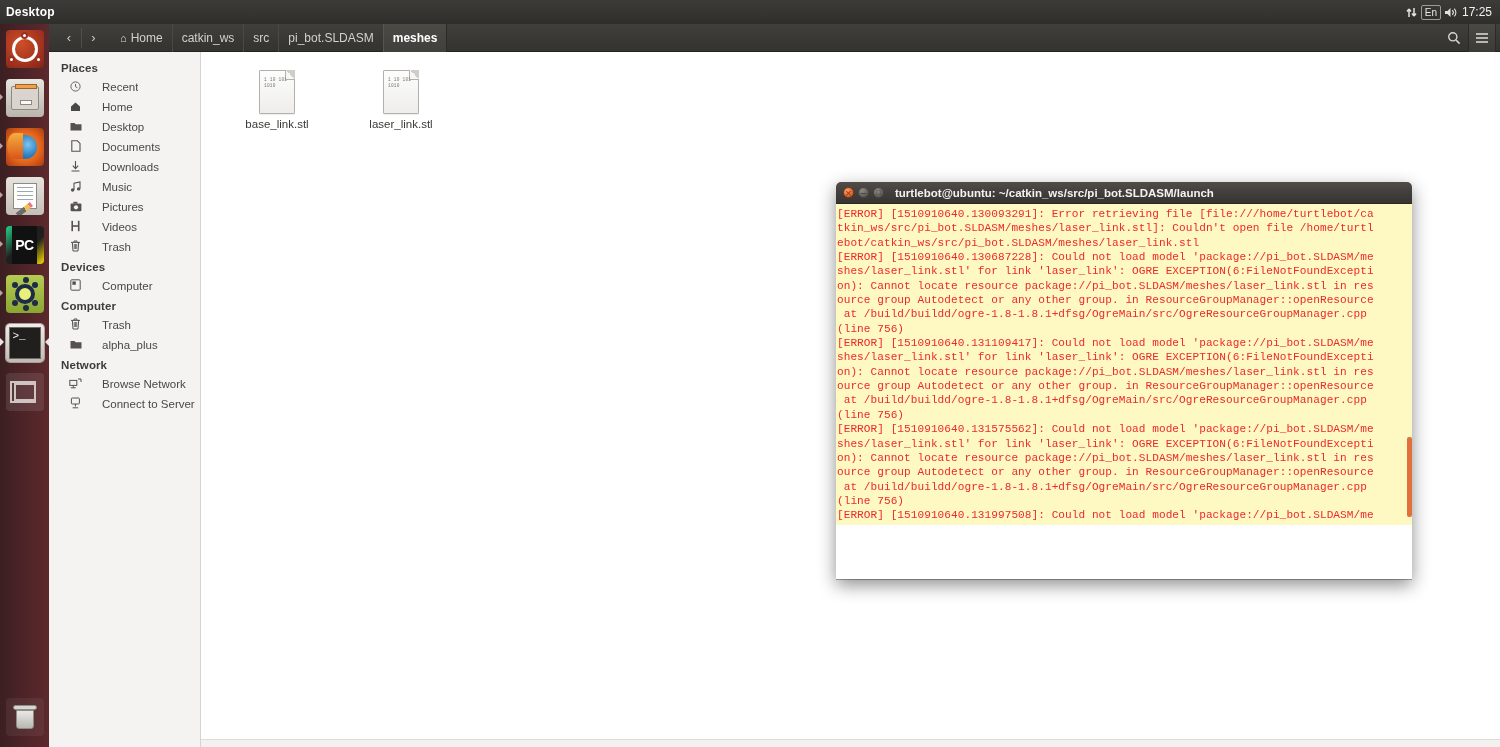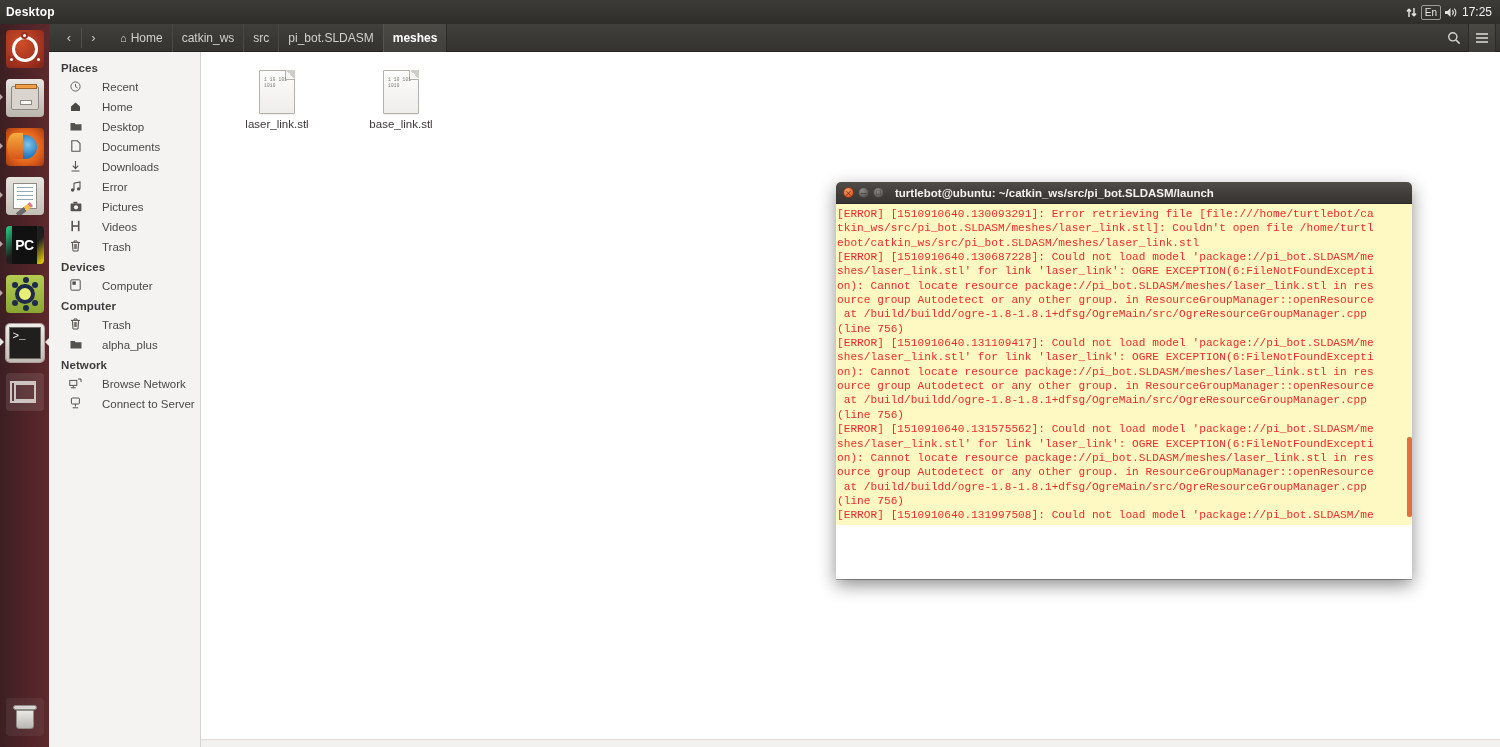--- a/index.html
+++ b/index.html
@@ -454,21 +454,21 @@
       </div>
 
       <div class="side-item">
         <span class="sicon">
           <svg width="12" height="11" viewBox="0 0 12 11">
               <path d="M4 9 V2.2 L10 1 V7.8" stroke="#55524e" stroke-width="1.1" fill="none"></path>
               <circle cx="2.6" cy="9" r="1.7" fill="#55524e"></circle>
               <circle cx="8.6" cy="7.9" r="1.7" fill="#55524e"></circle>
             </svg>
         </span>
-        <span class="side-label">Error</span>
+        <span class="side-label">Music</span>
       </div>
 
       <div class="side-item">
         <span class="sicon">
           <svg width="12" height="11" viewBox="0 0 12 11">
               <rect x="0.6" y="2.4" width="10.8" height="7.8" rx="1" fill="#55524e"></rect>
               <rect x="3.4" y="0.8" width="4" height="1.8" fill="#55524e"></rect>
               <circle cx="6" cy="6.3" r="2.1" fill="#f4f3f1"></circle>
             </svg>
         </span>
@@ -547,41 +547,41 @@
           <svg width="11" height="12" viewBox="0 0 11 12">
               <rect x="1.4" y="1" width="8" height="6" rx="1" stroke="#55524e" stroke-width="1" fill="none"></rect>
               <path d="M5.4 7 V9.6 M2.6 10.8 H8.2" stroke="#55524e" stroke-width="1"></path>
             </svg>
         </span>
         <span class="side-label">Connect to Server</span>
       </div>
     </div>
 
     <div id="fm-files">
+
+      <div class="file-item">
+        <div class="stl-icon">
+          <div class="fold"></div>
+          <div class="bits">1
+10
+101
+1010</div>
+        </div>
+        <div class="file-label">base_link.stl</div>
+      </div>
 
       <div class="file-item">
         <div class="stl-icon">
           <div class="fold"></div>
           <div class="bits">1
 10
 101
 1010</div>
         </div>
         <div class="file-label">laser_link.stl</div>
-      </div>
-
-      <div class="file-item">
-        <div class="stl-icon">
-          <div class="fold"></div>
-          <div class="bits">1
-10
-101
-1010</div>
-        </div>
-        <div class="file-label">base_link.stl</div>
       </div>
 
       <div id="fm-bottom"></div>
     </div>
   </div>
 </div>
 
 <div id="terminal-window">
   <div id="term-titlebar">
     <span class="wbtn" id="wbtn-close"></span>

